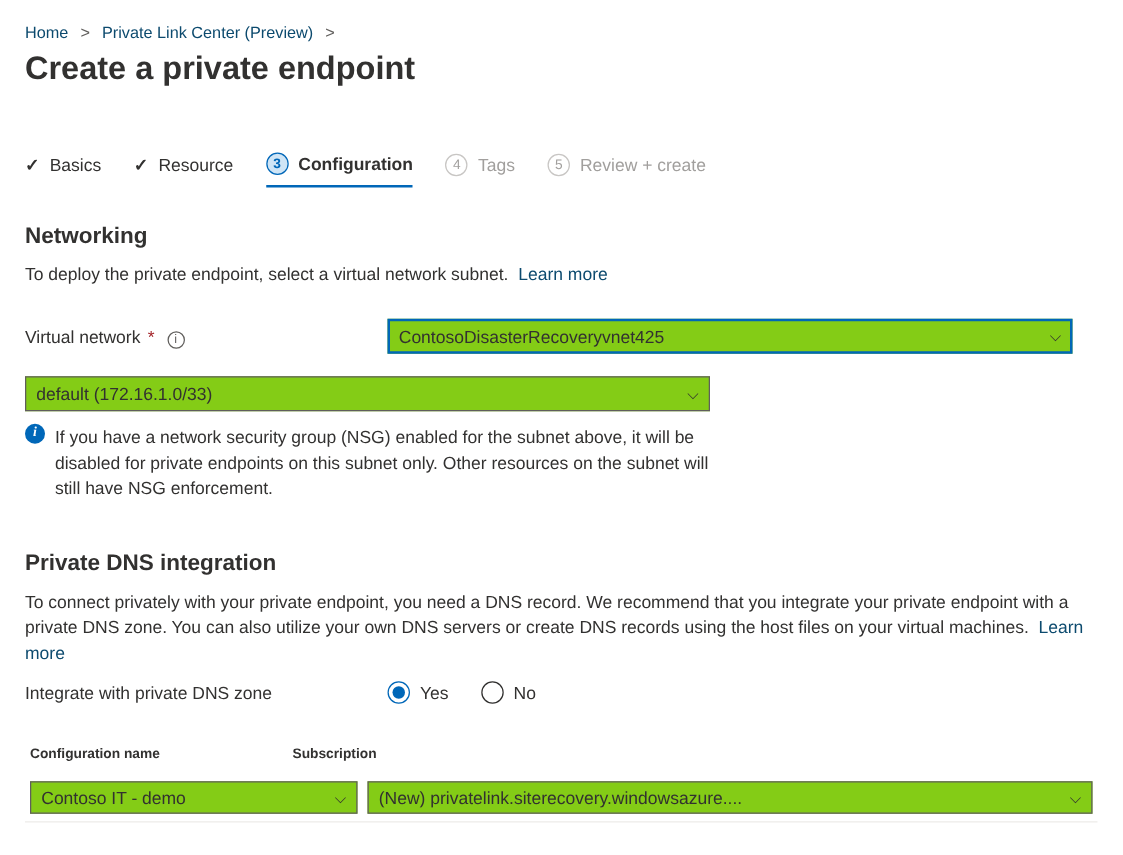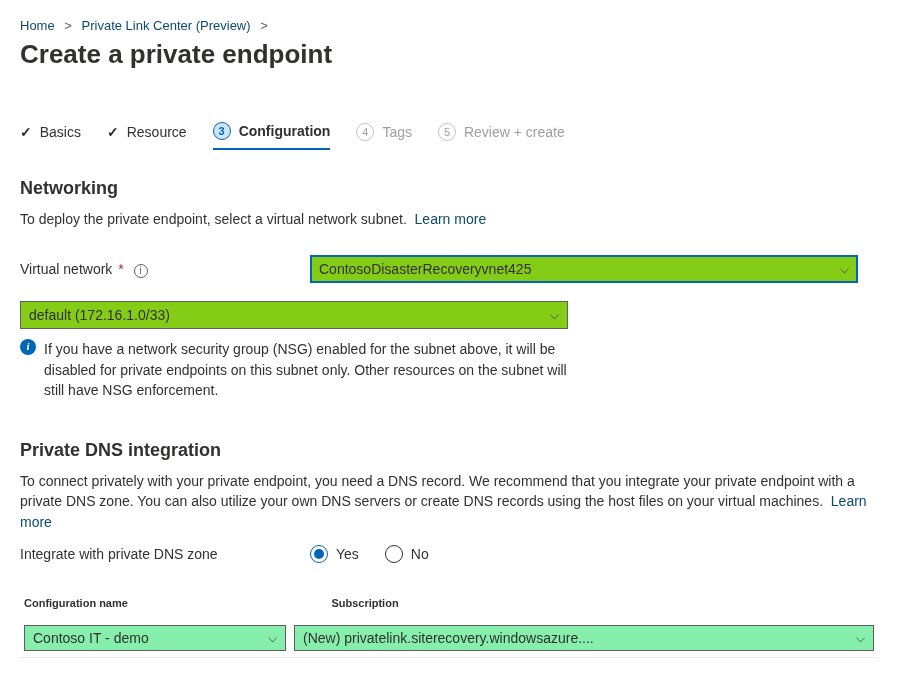--- a/index.html
+++ b/index.html
@@ -59,26 +59,26 @@
     width: 18px; height: 18px; border: 1px solid #323130; border-radius: 50%;
     display: inline-flex; align-items: center; justify-content: center;
   }
   .radio.selected { border-color: #0067b8; }
   .radio.selected::after { content: ""; width: 10px; height: 10px; border-radius: 50%; background: #0067b8; }
   .dns-table { margin-top: 24px; }
   .dns-head, .dns-row { display: flex; }
   .dns-head { font-weight: 600; font-size: 11px; padding: 10px 4px; }
   .dns-row { padding: 6px 4px; border-bottom: 1px solid #edebe9; align-items: center; }
   .col-config { width: 210px; padding-right: 12px; }
-  .col-sub { width: 270px; padding-right: 8px; text-align: center; }
+  .col-sub { width: 270px; padding-right: 8px; }
   .col-zone { flex: 1; }
   .tbl-select {
     display: flex; align-items: center; justify-content: space-between;
     border: 1px solid #605e5c; padding: 4px 8px; font-size: 14px;
-    background: #86efac; cursor: pointer; width: 100%; gap: 10px;
+    background: #84cc16; cursor: pointer; width: 100%; gap: 10px;
   }
   .ellipsis { white-space: nowrap; overflow: hidden; text-overflow: ellipsis; }
 </style>
 </head>
 <body>
 
 <div class="breadcrumb">
   <a href="#">Home</a>
   <span class="sep">&gt;</span>
   <a href="#">Private Link Center (Preview)</a>

